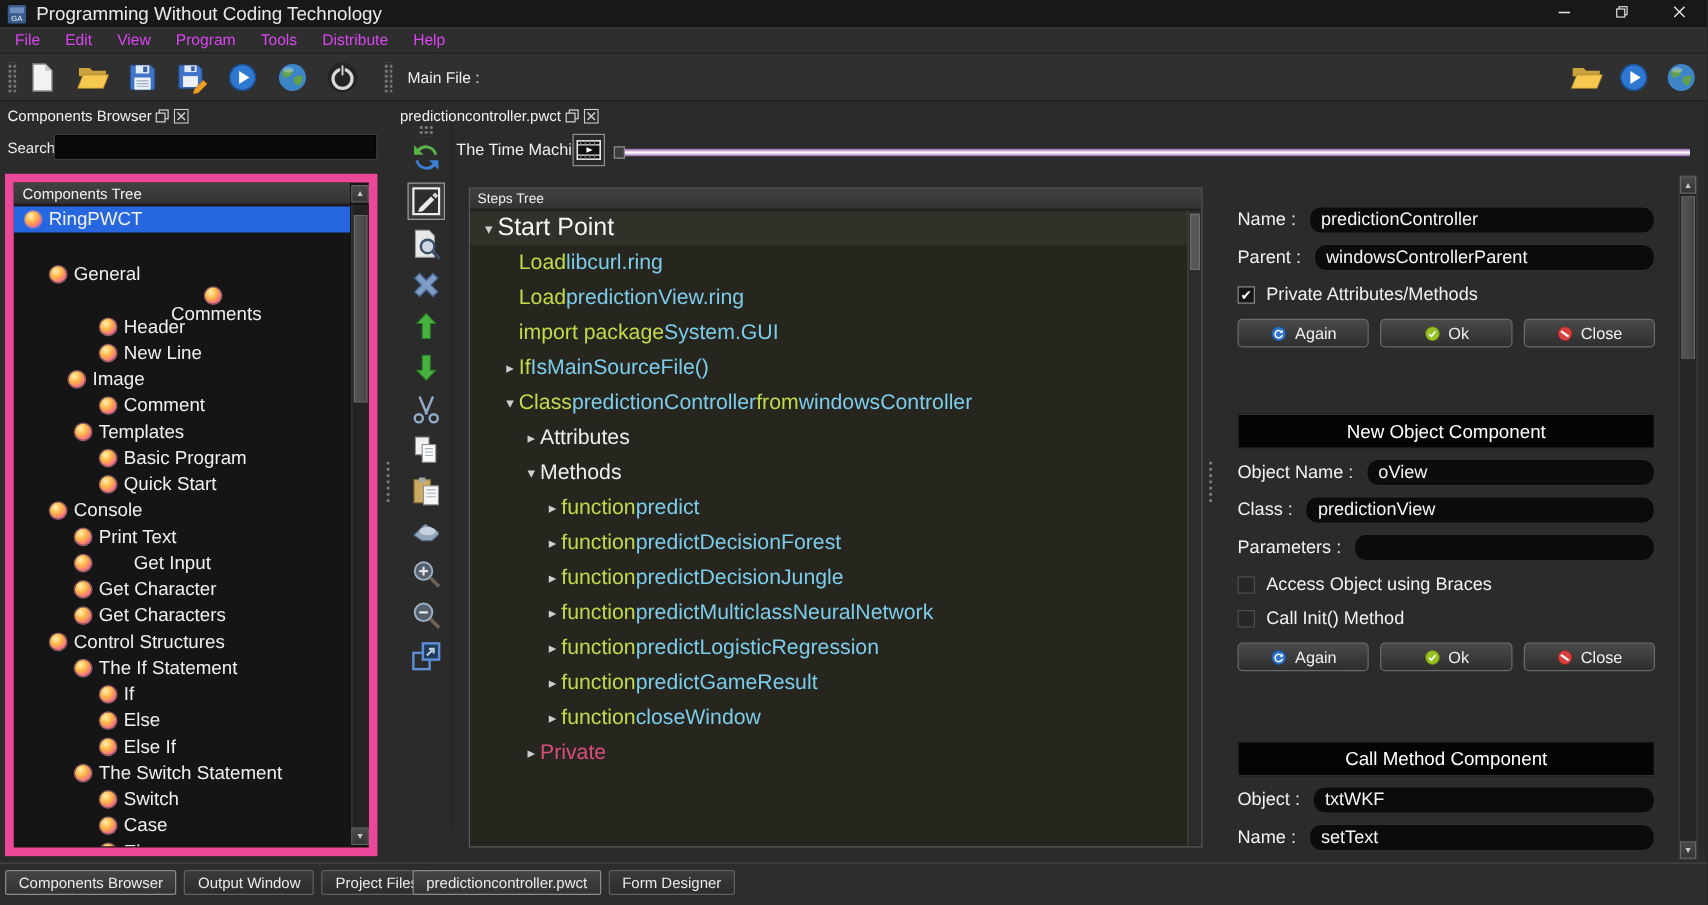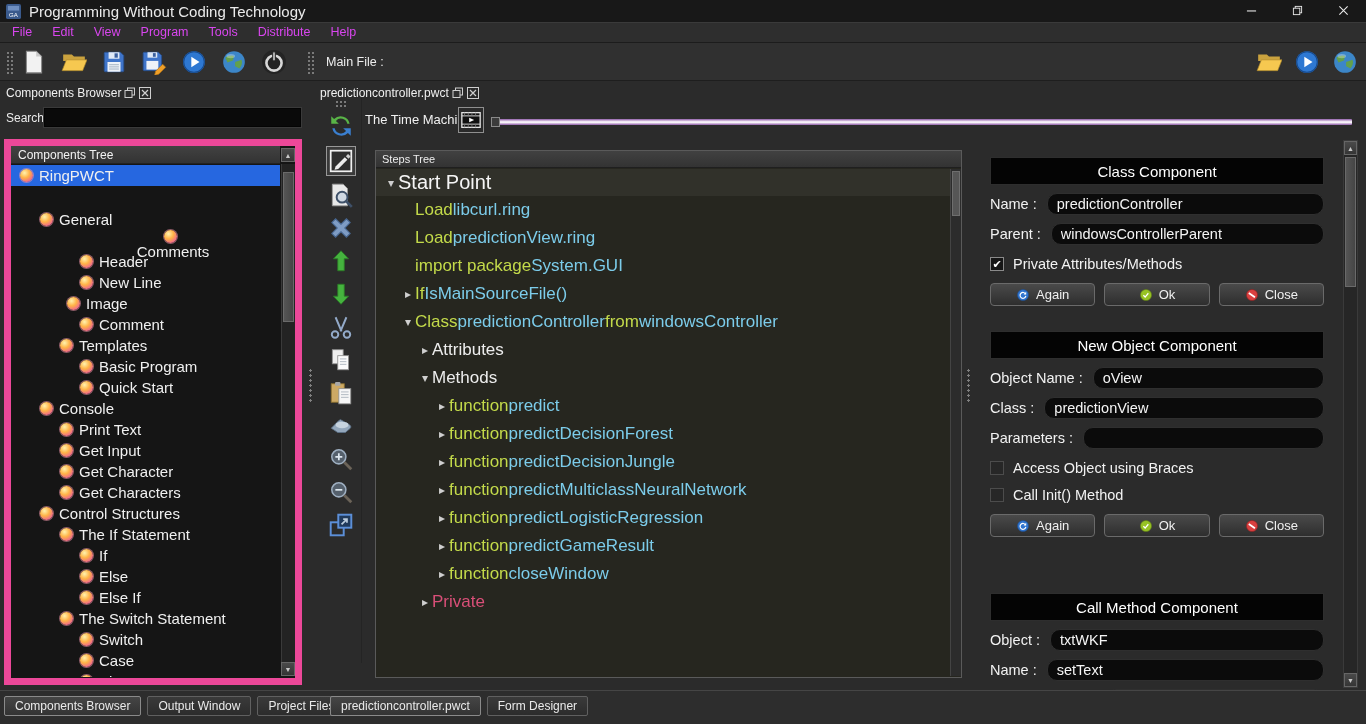--- a/index.html
+++ b/index.html
@@ -279,21 +279,21 @@
           <span class="ctree-label">Comments</span>
         </div>
         <div class="ctree-row" style="padding-left: 69px;">
           <span class="sphere"></span>
           <span class="ctree-label">Header</span>
         </div>
         <div class="ctree-row" style="padding-left: 69px;">
           <span class="sphere"></span>
           <span class="ctree-label">New Line</span>
         </div>
-        <div class="ctree-row" style="padding-left: 56px;">
+        <div class="ctree-row" style="padding-left: 44px;">
           <span class="sphere"></span>
           <span class="ctree-label">Image</span>
         </div>
         <div class="ctree-row" style="padding-left: 69px;">
           <span class="sphere"></span>
           <span class="ctree-label">Comment</span>
         </div>
         <div class="ctree-row" style="padding-left: 49px;">
           <span class="sphere"></span>
           <span class="ctree-label">Templates</span>
@@ -307,21 +307,21 @@
           <span class="ctree-label">Quick Start</span>
         </div>
         <div class="ctree-row" style="padding-left: 29px;">
           <span class="sphere"></span>
           <span class="ctree-label">Console</span>
         </div>
         <div class="ctree-row" style="padding-left: 49px;">
           <span class="sphere"></span>
           <span class="ctree-label">Print Text</span>
         </div>
-        <div class="ctree-row" style="padding-left: 49px;">
+        <div class="ctree-row" style="padding-left: 49px; gap: 28px;">
           <span class="sphere"></span>
           <span class="ctree-label">Get Input</span>
         </div>
         <div class="ctree-row" style="padding-left: 49px;">
           <span class="sphere"></span>
           <span class="ctree-label">Get Character</span>
         </div>
         <div class="ctree-row" style="padding-left: 49px;">
           <span class="sphere"></span>
           <span class="ctree-label">Get Characters</span>
@@ -577,21 +577,20 @@
       </div>
     <div class="steps-sb">
         <div class="steps-thumb"></div>
       </div>
   </div>
 
   <div class="split sl"></div>
   <div class="split sr"></div>
 
   <div class="formcard" style="top:157px;">
-    <div class="fhead">Class Component</div>
     <div class="frow">
       <span class="flabel">Name :</span>
       <input class="finput" value="predictionController" style="">
     </div>
     <div class="frow">
       <span class="flabel">Parent :</span>
       <input class="finput" value="windowsControllerParent" style="">
     </div>
     <div class="chkrow">
       <span class="chk checked"></span>

